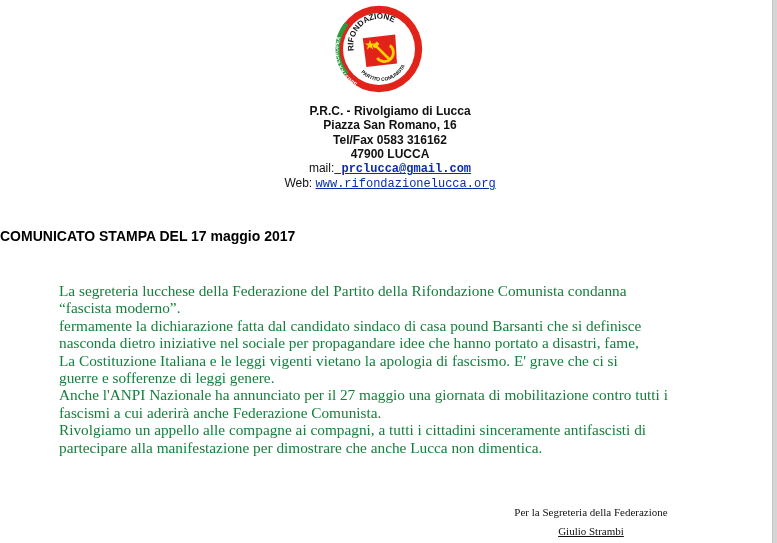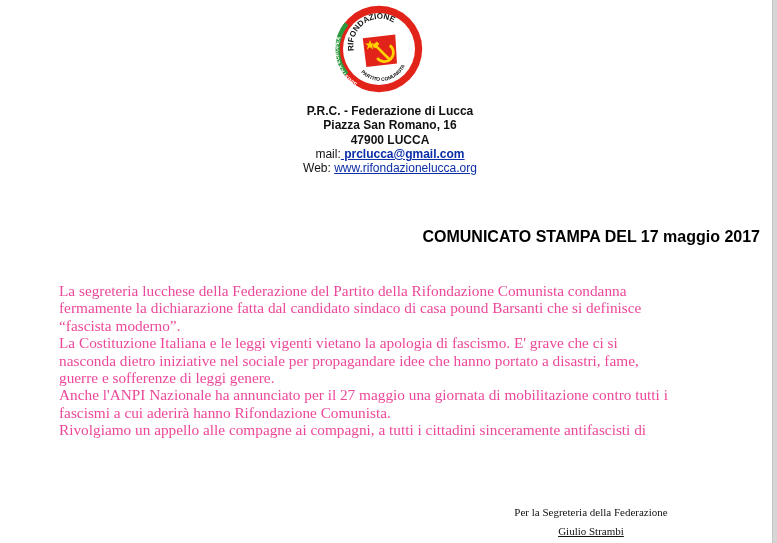--- a/index.html
+++ b/index.html
@@ -2,26 +2,26 @@
 <html><head>
 <meta charset="utf-8">
 <style>
   html, body { margin:0; padding:0; }
   body { width:777px; height:543px; background:#ffffff; position:relative; overflow:hidden; }
   .page { position:absolute; left:0; top:0; width:772px; height:543px; background:#fff; }
   .edge { position:absolute; left:772px; top:0; width:5px; height:543px; background:#d6d6d6; border-left:1px solid #c4c4c4; }
   .logo { position:absolute; left:334px; top:4px; width:90px; height:90px; }
   .header { position:absolute; left:280px; top:104px; width:220px; text-align:center;
             font-family:"Liberation Sans", sans-serif; font-weight:bold; font-size:12px; line-height:14.3px; color:#111; }
-  .header a { color:#0b2ea8; text-decoration:underline; font-weight:normal; }
+  .header a { color:#0b2ea8; text-decoration:underline; font-weight:normal;font-family:Liberation Mono, monospace; }
   .header .lbl { font-weight:normal; }
-  .title { position:absolute; left:0; top:228px; width:760px; text-align:right;
-           font-family:"Liberation Sans", sans-serif; font-weight:bold; font-size:16px; color:#000; }
+  .title { position:absolute; left:0; top:228px; width:760px; text-align:left;
+           font-family:"Liberation Sans", sans-serif; font-weight:bold; font-size:14px; color:#000; }
   .body { position:absolute; left:59px; top:282px; width:700px;
-          font-family:"Liberation Serif", serif; font-size:15.3px; line-height:17.4px; color:#ec4899; }
+          font-family:"Liberation Serif", serif; font-size:15.3px; line-height:17.4px; color:#15803d; }
   .body p { margin:0; }
   .sign { position:absolute; left:478px; top:503px; width:226px; text-align:center;
           font-family:"Liberation Serif", serif; font-size:11px; line-height:19px; color:#111; }
   .sign .name { text-decoration:underline;text-align:center; }
 </style>
 </head>
 <body>
 
 <div class="page">
 
@@ -44,44 +44,46 @@
       <textPath href="#arcBottom">PARTITO COMUNISTA</textPath>
     </text>
     <path d="M 32 38 L 68 34 L 70 66 L 36 70 Z" fill="#e2231a"></path>
     <polygon points="40,40 41.5,44 45.5,44 42.3,46.5 43.5,50.5 40,48 36.5,50.5 37.7,46.5 34.5,44 38.5,44" fill="#ffd200"></polygon>
     <path d="M 48 60 A 10 10 0 1 0 62 46" stroke="#ffd200" stroke-width="3" fill="none"></path>
     <line x1="46" y1="46" x2="62" y2="62" stroke="#ffd200" stroke-width="3"></line>
     <line x1="44" y1="48" x2="49" y2="43" stroke="#ffd200" stroke-width="4"></line>
   </svg>
 
   <div class="header">
-    <div>P.R.C. - Federazione di Lucca</div>
+    <div>P.R.C. - Rivolgiamo di Lucca</div>
     <div>Piazza San Romano, 16</div>
+    <div>Tel/Fax 0583 316162</div>
     <div>47900 LUCCA</div>
     <div>
       <span class="lbl">mail:</span><a style="font-weight:bold"> prclucca@gmail.com</a>
     </div>
     <div>
       <span class="lbl">Web:</span>
       <a>www.rifondazionelucca.org</a>
     </div>
   </div>
 
   <div class="title">COMUNICATO STAMPA DEL 17 maggio 2017</div>
 
   <div class="body">
     <p>La segreteria lucchese della Federazione del Partito della Rifondazione Comunista condanna</p>
+    <p>“fascista moderno”.</p>
     <p>fermamente la dichiarazione fatta dal candidato sindaco di casa pound Barsanti che si definisce</p>
-    <p>“fascista moderno”.</p>
+    <p>nasconda dietro iniziative nel sociale per propagandare idee che hanno portato a disastri, fame,</p>
     <p>La Costituzione Italiana e le leggi vigenti vietano la apologia di fascismo. E' grave che ci si</p>
-    <p>nasconda dietro iniziative nel sociale per propagandare idee che hanno portato a disastri, fame,</p>
     <p>guerre e sofferenze di leggi genere.</p>
     <p>Anche l'ANPI Nazionale ha annunciato per il 27 maggio una giornata di mobilitazione contro tutti i</p>
-    <p>fascismi a cui aderirà hanno Rifondazione Comunista.</p>
+    <p>fascismi a cui aderirà anche Federazione Comunista.</p>
     <p>Rivolgiamo un appello alle compagne ai compagni, a tutti i cittadini sinceramente antifascisti di</p>
+    <p>partecipare alla manifestazione per dimostrare che anche Lucca non dimentica.</p>
   </div>
 
   <div class="sign">
     <div>Per la Segreteria della Federazione</div>
     <div><span class="name">Giulio Strambi</span></div>
   </div>
 </div>
 
 <div class="edge"></div>
 

